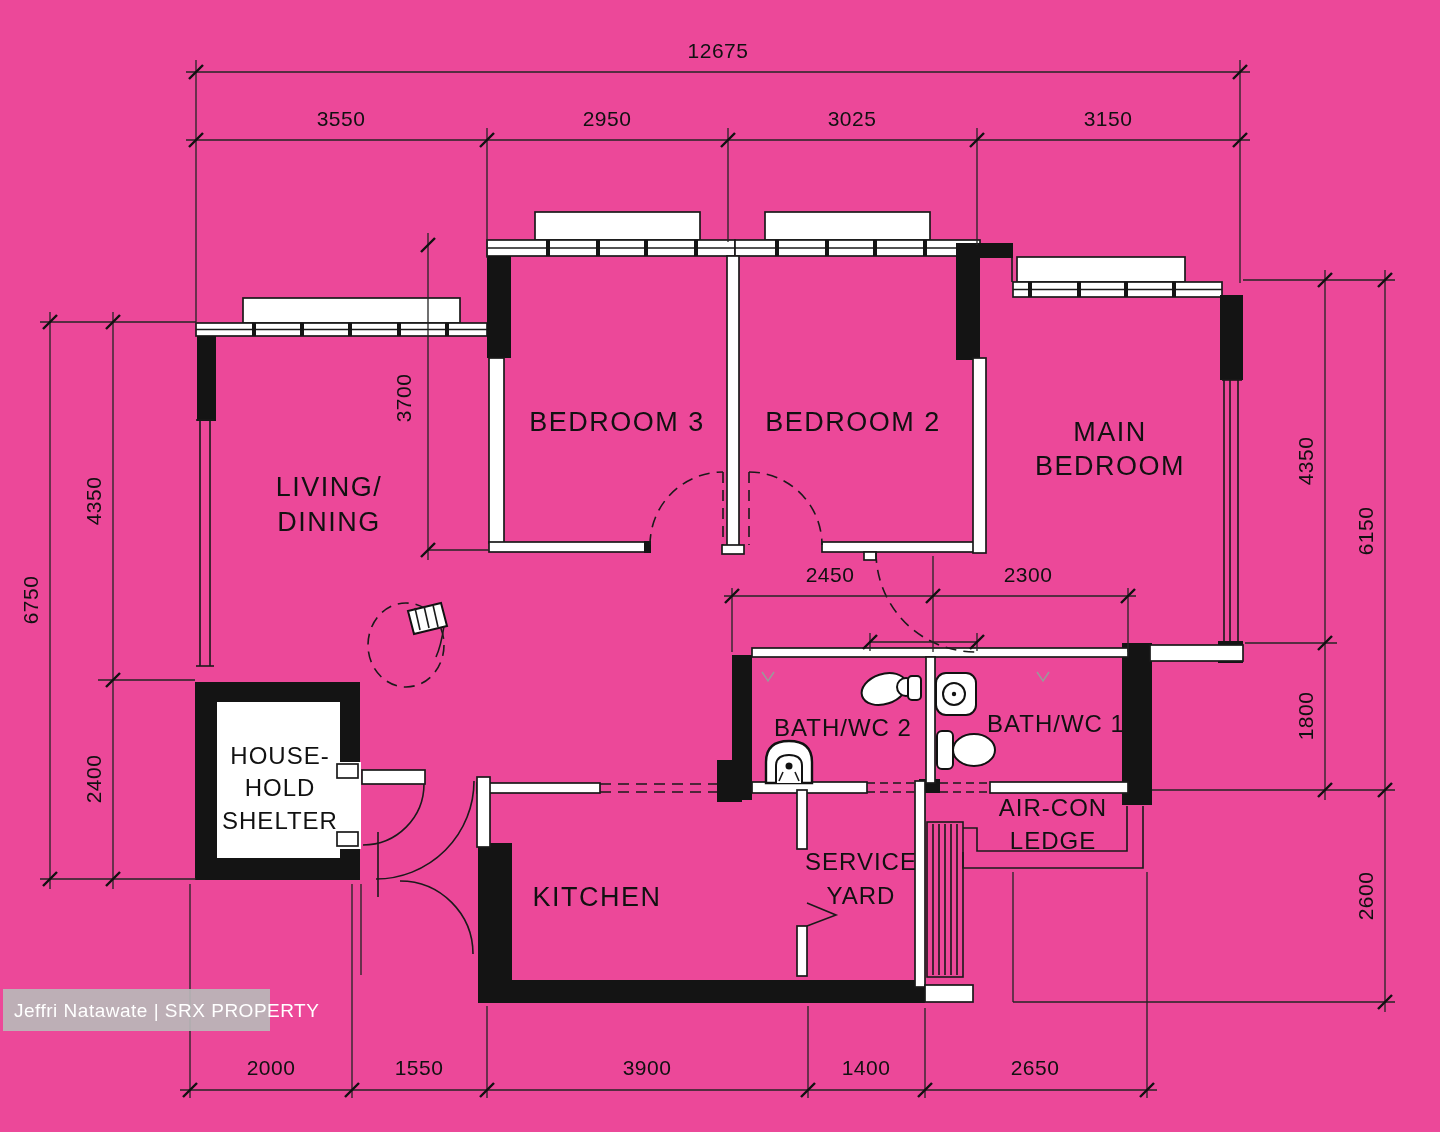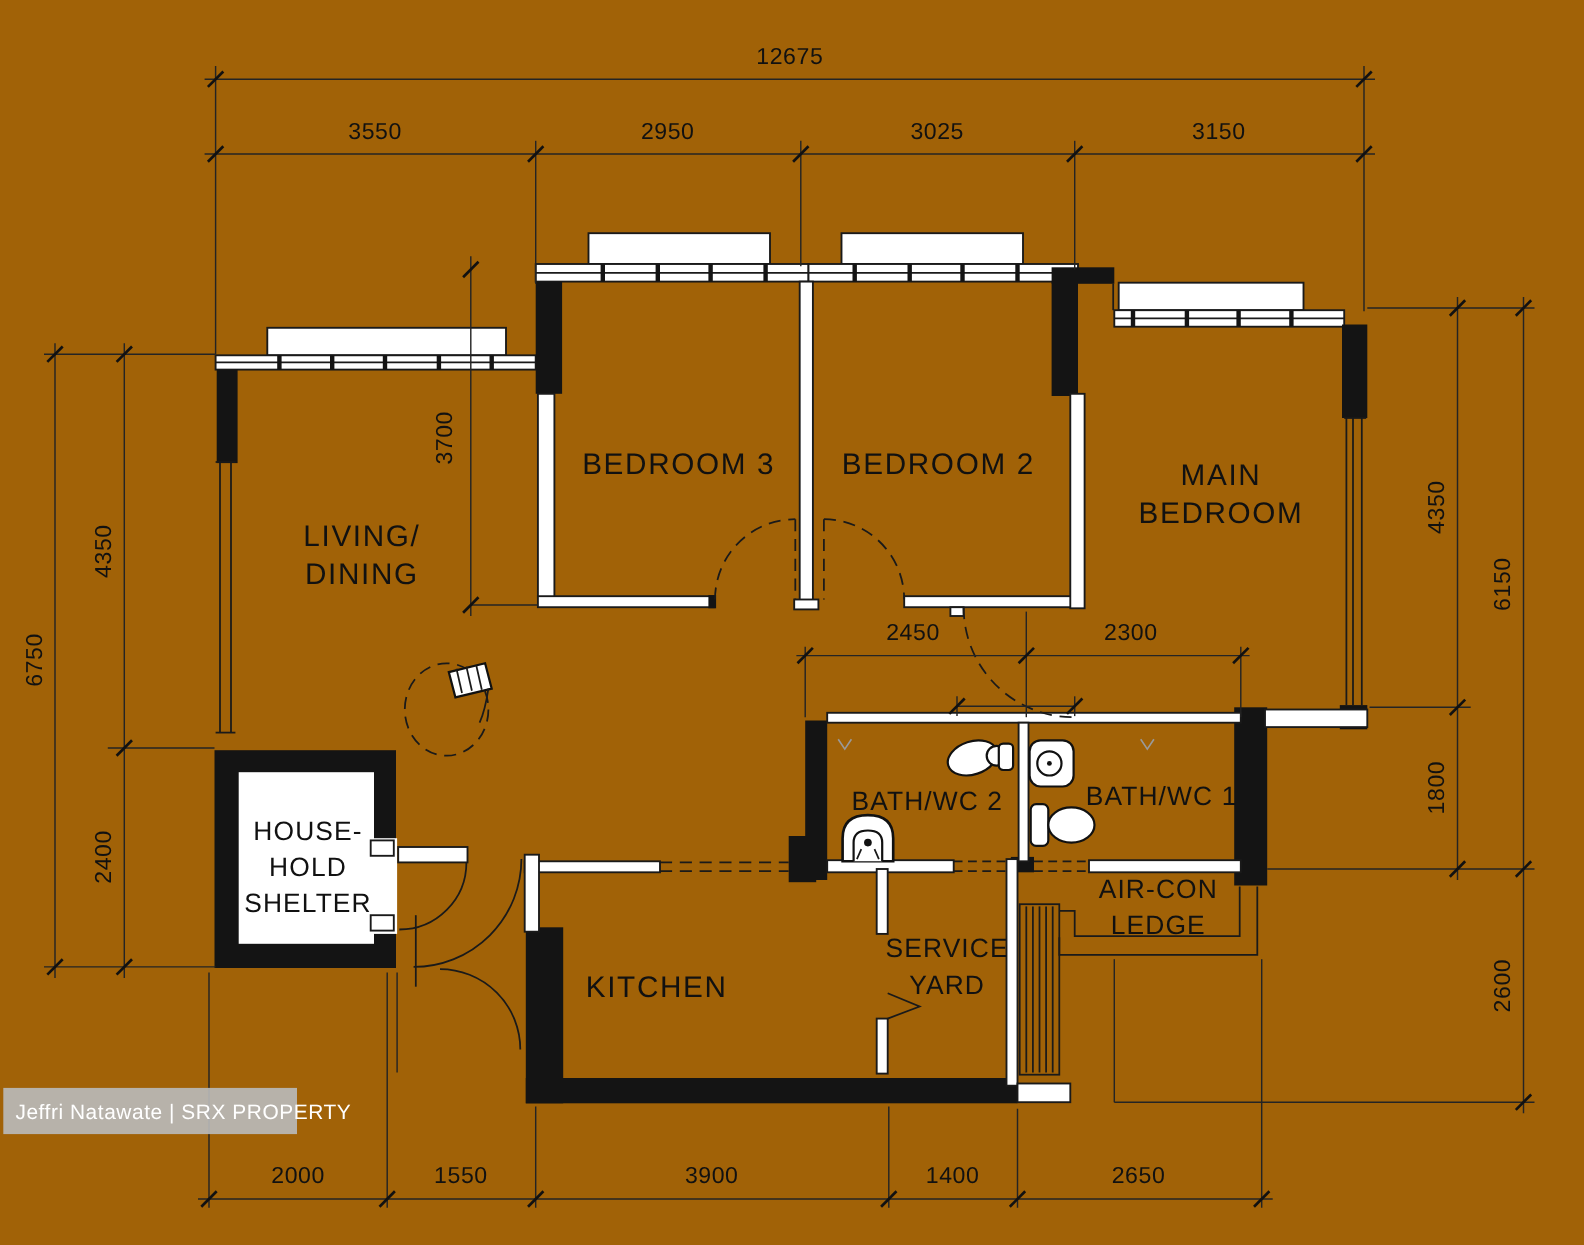--- a/index.html
+++ b/index.html
@@ -1,16 +1,16 @@
 <!DOCTYPE html>
 <html><head>
 <meta charset="utf-8">
 <style>
   html,body{margin:0;padding:0;background:#ffffff;}
-  .canvas{position:relative;width:1440px;height:1132px;background:#a16207;overflow:hidden;
+  .canvas{position:relative;width:1440px;height:1132px;background:#ec4899;overflow:hidden;
           font-family:"Liberation Sans", sans-serif;}
   svg{display:block;}
   .ln{stroke:#1a1a1a;stroke-width:1.6;fill:none;}
   .wallrect{fill:#ffffff;stroke:#1a1a1a;stroke-width:1.7;}
   .solid{fill:#141414;stroke:none;}
   .dash{stroke-dasharray:11 7;}
   .dash2{stroke-dasharray:8 5;}
   .dimln{stroke:#242424;stroke-width:1.3;fill:none;}
   .tick{stroke:#111111;stroke-width:2.4;}
   .dimtxt{font-size:21px;fill:#111111;letter-spacing:0.5px;}

